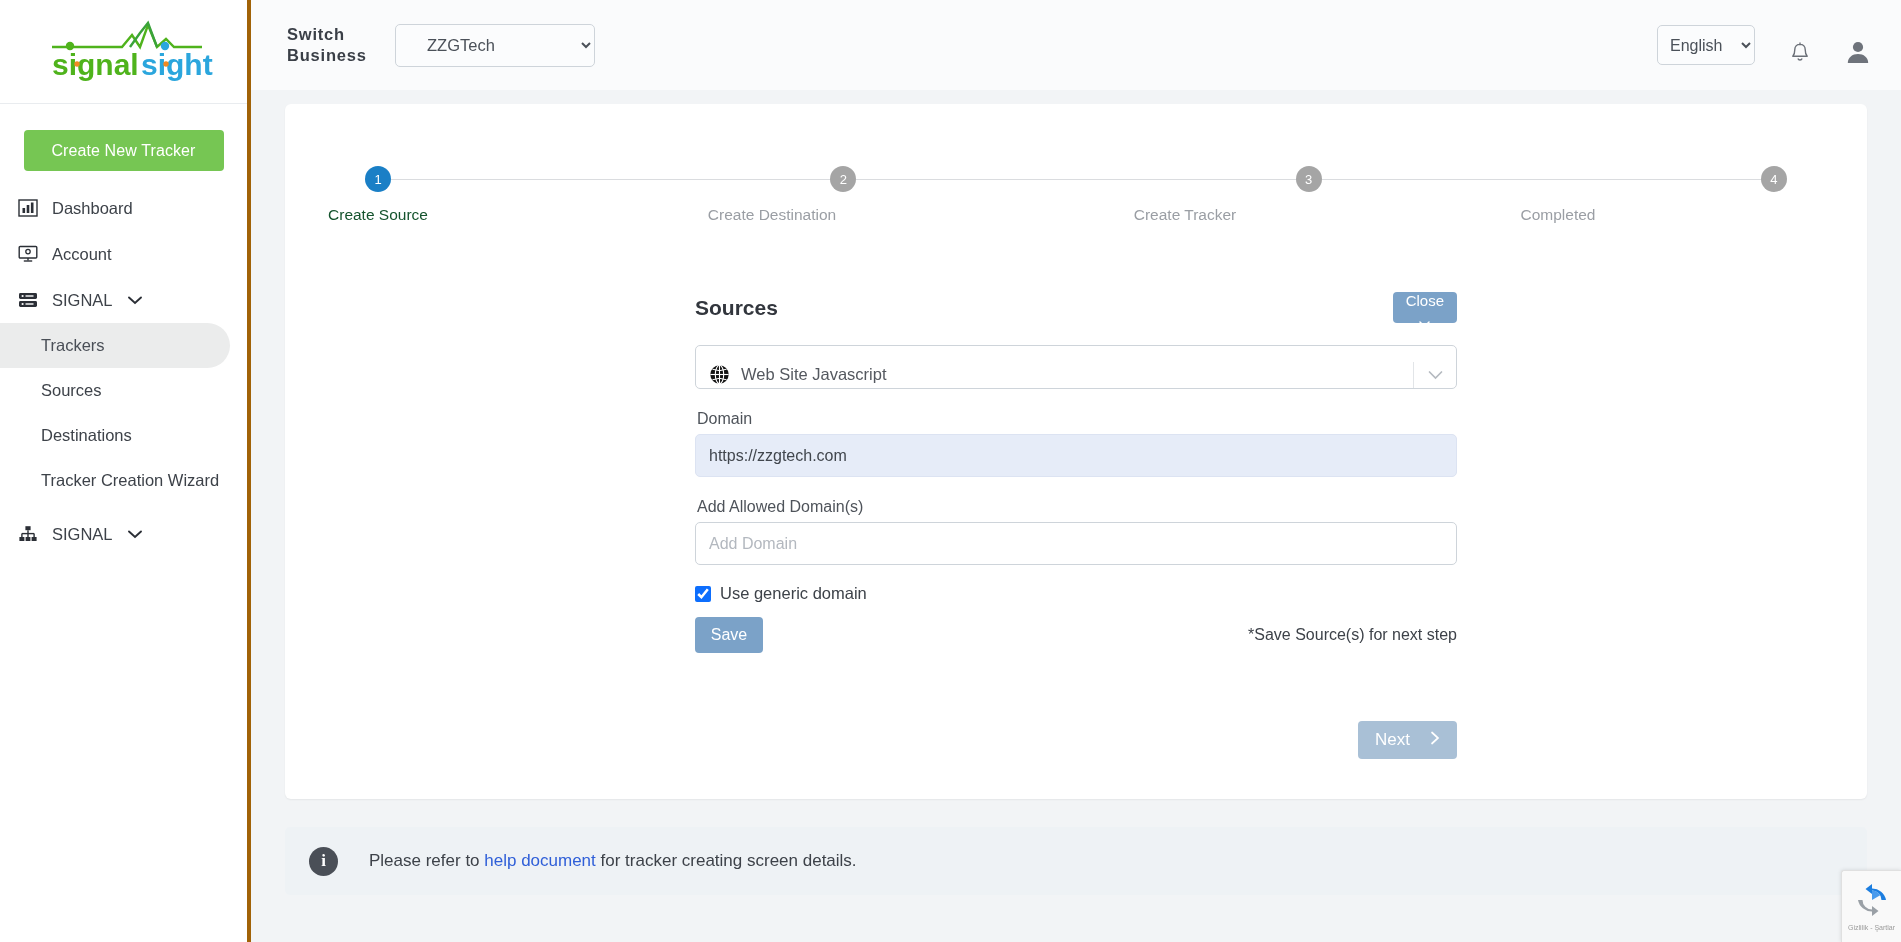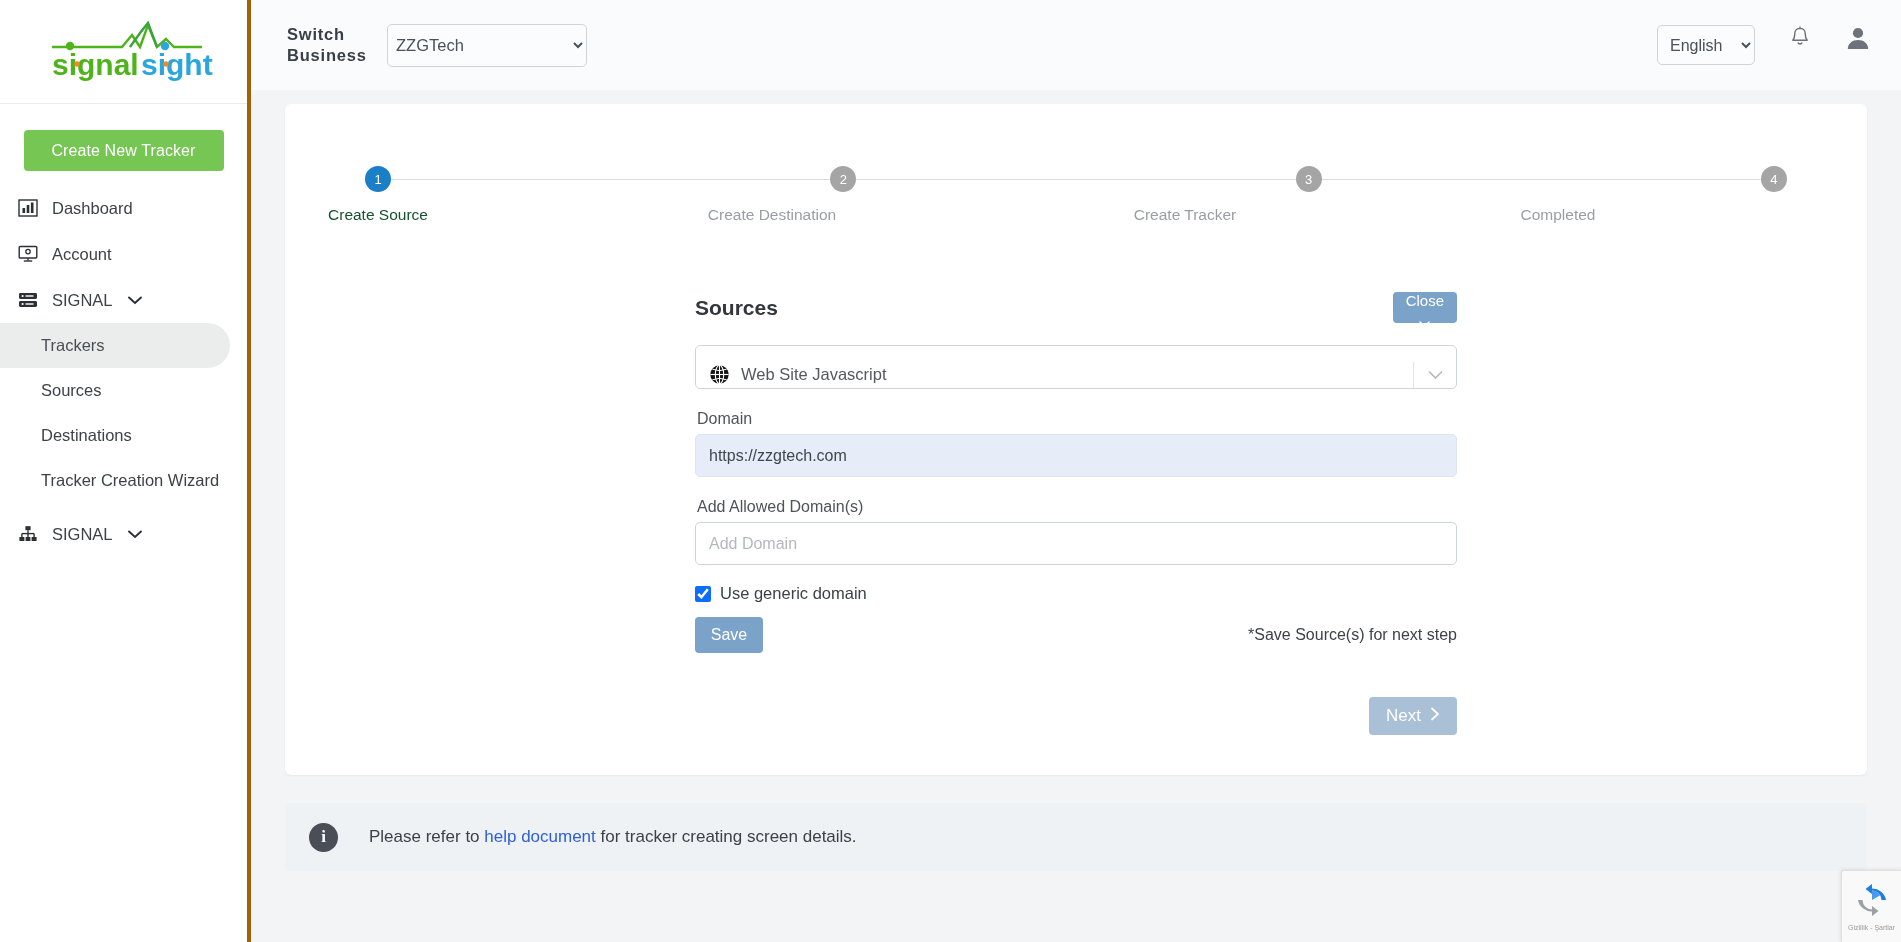--- a/index.html
+++ b/index.html
@@ -108,36 +108,36 @@
   }
   .switch-label {
     font-size: 16.5px;
     color: #3a3f47;
     font-weight: bold;
     line-height: 21px;
     width: 96px;
     letter-spacing: .8px;
   }
   .biz-select {
-    margin-left: 4px;
+    margin-left: 12px;
     width: 200px;
     height: 43px;
     border: 1px solid #ced4da;
     border-radius: 5px;
     background: #fbfcfd;
     color: #4b5159;
     font-size: 16.5px;
     font-family: "Liberation Sans", sans-serif;
-    padding: 0 4px;
+    padding: 0 27px;
     cursor: pointer;
   }
   .topbar-right {
     margin-left: auto;
     display: flex;
-    align-items: flex-start;
+    align-items: flex-end;
     gap: 34px;
   }
   .lang-select {
     width: 98px;
     height: 40px;
     border: 1px solid #ced4da;
     border-radius: 5px;
     background: #fbfcfd;
     color: #4b5159;
     font-size: 16px;
@@ -330,21 +330,22 @@
     color: #fff;
     border: none;
     border-radius: 4px;
     height: 38px;
     padding: 0 17px;
     font-size: 17px;
     font-family: "Liberation Sans", sans-serif;
     cursor: pointer;
     display: flex;
     align-items: center;
-    gap: 9px;
+    gap: 20px;
+    margin-top: 24px;
   }
 
   
   .infobar {
     margin: 28px 34px 0 34px;
     background: #eef2f5;
     border-radius: 5px;
     height: 68px;
     display: flex;
     align-items: center;

